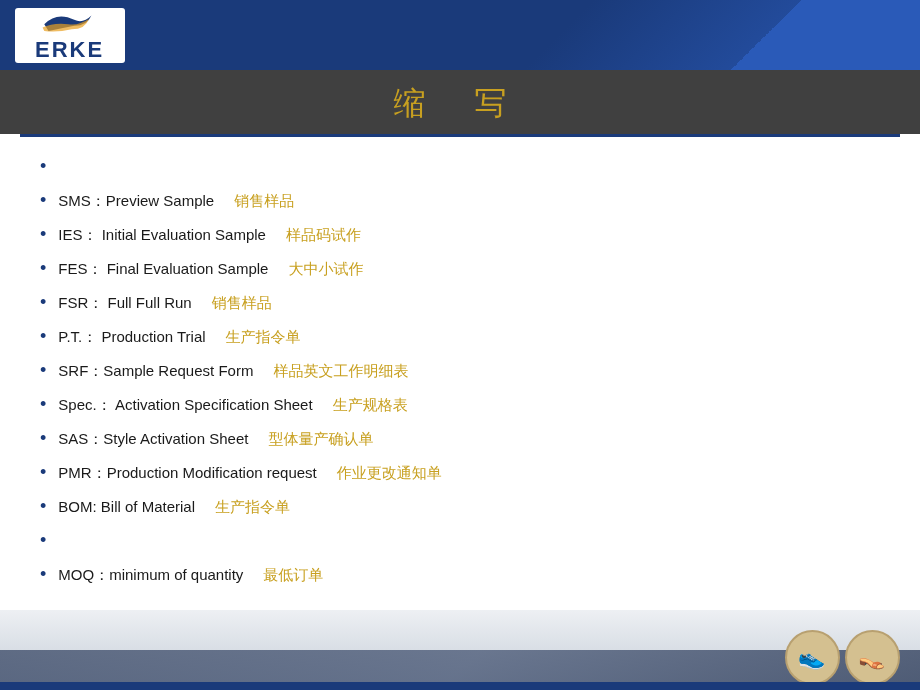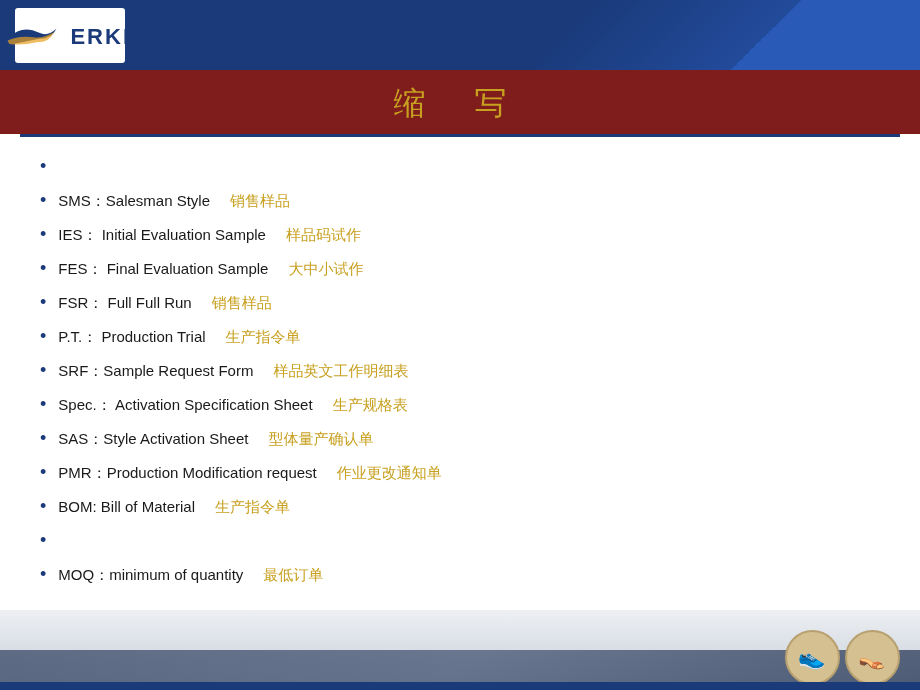--- a/index.html
+++ b/index.html
@@ -35,22 +35,22 @@
 
     .logo-text {
       color: #1a3a7a;
       font-size: 22px;
       font-weight: bold;
       letter-spacing: 2px;
     }
 
     .logo-bird {
       display: flex;
-      flex-direction: row;
-      align-items: flex-end;
+      flex-direction: column;
+      align-items: flex-start;
     }
 
     .bird-svg {
       width: 70px;
       height: 30px;
     }
 
     
     .header-stripe {
       position: absolute;
@@ -58,21 +58,21 @@
       top: 0;
       width: 200px;
       height: 70px;
       background: linear-gradient(135deg, transparent 30%, #2a5ab8 30%);
     }
 
     
     .title-section {
       text-align: center;
       padding: 12px 0 8px;
-      background: #7f1d1d;
+      background: #404040;
     }
 
     .title-text {
       font-size: 32px;
       color: #c8a020;
       letter-spacing: 20px;
       font-weight: normal;
     }
 
     
@@ -202,21 +202,21 @@
 
 <div class="divider"></div>
 
 <div class="content">
 
 <div class="bullet-item">
       <span class="bullet-dot">•</span>
     </div>
     <div class="bullet-item">
       <span class="bullet-dot">•</span>
-      <span class="item-text"><span class="item-english">SMS：Salesman  Style</span><span class="item-chinese">销售样品</span></span>
+      <span class="item-text"><span class="item-english">SMS：Preview  Sample</span><span class="item-chinese">销售样品</span></span>
     </div>
     <div class="bullet-item">
       <span class="bullet-dot">•</span>
       <span class="item-text"><span class="item-english">IES： Initial  Evaluation  Sample</span><span class="item-chinese">样品码试作</span></span>
     </div>
     <div class="bullet-item">
       <span class="bullet-dot">•</span>
       <span class="item-text"><span class="item-english">FES：  Final  Evaluation  Sample</span><span class="item-chinese">大中小试作</span></span>
     </div>
     <div class="bullet-item">

